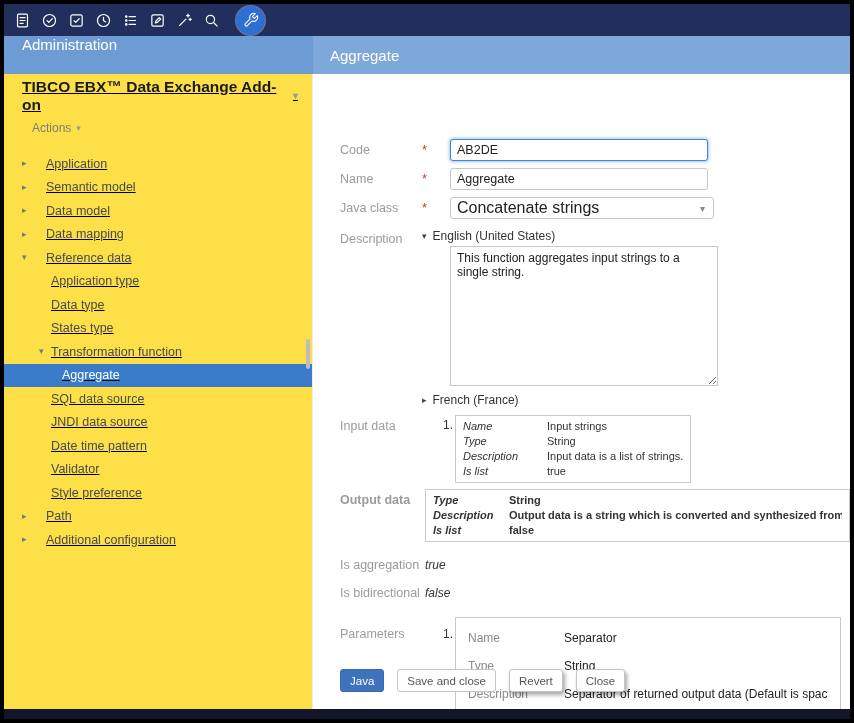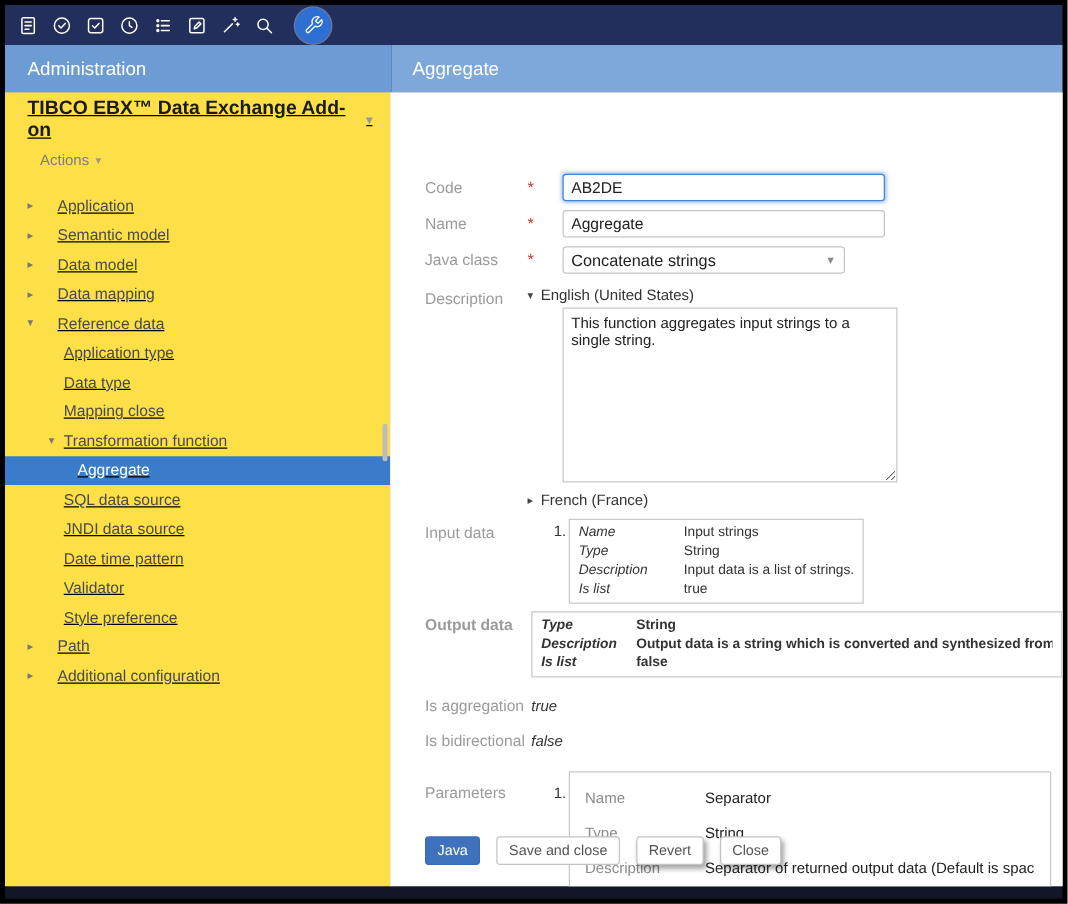--- a/index.html
+++ b/index.html
@@ -7,21 +7,21 @@
 
   
   .topbar{height:32px;background:#222e5b;display:flex;align-items:center;padding-left:8px;gap:7px;flex:0 0 auto;}
   .tool{width:20px;height:26px;display:flex;align-items:center;justify-content:center;cursor:pointer;}
   .tool svg{width:17px;height:17px;stroke:#fff;fill:none;stroke-width:1.7;stroke-linecap:round;stroke-linejoin:round;}
   .tool.active{background:#2f6fd3;border-radius:50%;width:29px;height:29px;margin-left:8px;box-shadow:0 0 0 1px rgba(255,255,255,.35);}
   .tool.active svg{width:16px;height:16px;stroke-width:1.6;}
 
   
   .headerbar{height:38px;display:flex;flex:0 0 auto;color:#fff;font-size:15px;}
-  .header-left{width:309px;background:#6d9cd4;display:flex;align-items:center;padding-left:18px;box-sizing:border-box;flex:0 0 auto;}
+  .header-left{width:309px;background:#6d9cd4;display:flex;align-items:flex-start;padding-left:18px;box-sizing:border-box;flex:0 0 auto;}
   .header-right{flex:1;background:#7fa8da;display:flex;align-items:center;padding-left:17px;}
 
   
   .body{flex:1;display:flex;background:#fff;min-height:0;}
   .sidebar{width:309px;flex:0 0 auto;position:relative;box-sizing:border-box;padding-top:12px;overflow:hidden;border-right:1px solid #ececec;background:#fde047;text-decoration:underline;}
   .sb-title{display:flex;align-items:center;justify-content:space-between;padding:0 14px 0 18px;font-size:15.5px;font-weight:700;color:#1b1b1b;height:19px;}
   .sb-caret{color:#999;font-size:10px;cursor:pointer;}
   .sb-caret::before{content:"▾";}
   .sb-actions{margin:16px 0 0 28px;font-size:12px;color:#7d7d7d;display:inline-flex;gap:5px;align-items:center;height:14px;cursor:pointer;}
   .act-caret{color:#999;font-size:9px;}
@@ -42,21 +42,21 @@
   
   .content{flex:1;position:relative;overflow:hidden;padding:65px 0 0 27px;box-sizing:border-box;background:#fff;}
   .frow{display:grid;grid-template-columns:82px minmax(0,1fr);margin-bottom:7px;}
   .flabel{color:#9b9b9b;font-size:12.5px;padding-top:4px;}
   .fcontent{display:flex;align-items:flex-start;min-width:0;}
   .fcol{flex-direction:column;}
   .req{width:28px;padding-top:3px;font-size:13px;flex:0 0 auto;}
   .req::before{content:"*";color:#cf3b2f;}
   .tinput{box-sizing:border-box;width:258px;height:22px;border:1px solid #c6c6c6;border-radius:3px;font:12.5px "Liberation Sans",sans-serif;padding:0 6px;color:#222;background:#fff;}
   .tinput.focused{border-color:#3e86d8;box-shadow:0 0 3px 1px rgba(77,144,224,.5);outline:none;}
-  .dropdown{box-sizing:border-box;width:226px;height:22px;border:1px solid #c6c6c6;border-radius:3px;display:flex;align-items:center;justify-content:space-between;padding:0 8px 0 6px;font-size:13px;color:#222;cursor:pointer;background:#fff;}
+  .dropdown{box-sizing:border-box;width:264px;height:22px;border:1px solid #c6c6c6;border-radius:3px;display:flex;align-items:center;justify-content:space-between;padding:0 8px 0 6px;font-size:16px;color:#222;cursor:pointer;background:#fff;}
   .dd-caret{color:#888;font-size:10px;}
   .dd-caret::before{content:"▾";}
 
   .row-desc{margin-bottom:7px;}
   .locale{display:flex;gap:6px;align-items:center;font-size:12px;color:#333;height:16px;cursor:pointer;}
   .locale .chev{color:#444;}
   .desc-ta{margin:2px 0 6px 28px;width:268px;height:140px;border:1px solid #c9c9c9;font:12px "Liberation Sans",sans-serif;padding:4px 6px;color:#222;resize:both;box-sizing:border-box;}
 
   .idx{margin-left:21px;width:12px;font-size:12px;color:#333;padding-top:3px;flex:0 0 auto;}
   .kv{border:1px solid #c9c9c9;display:grid;padding:3px 7px;align-content:start;background:#fff;}
@@ -192,21 +192,21 @@
             <span class="chev chev-d"></span>
             <span>Reference data</span>
           </li>
         <li class="tree-item lvl1">
             <span>Application type</span>
           </li>
         <li class="tree-item lvl1">
             <span>Data type</span>
           </li>
         <li class="tree-item lvl1">
-            <span>Mapping close</span>
+            <span>States type</span>
           </li>
         <li class="tree-item lvl1">
             <span class="chev chev-d"></span>
             <span>Transformation function</span>
           </li>
         <li class="tree-item lvl2 selected">
             <span>Aggregate</span>
           </li>
         <li class="tree-item lvl1">
             <span>SQL data source</span>

